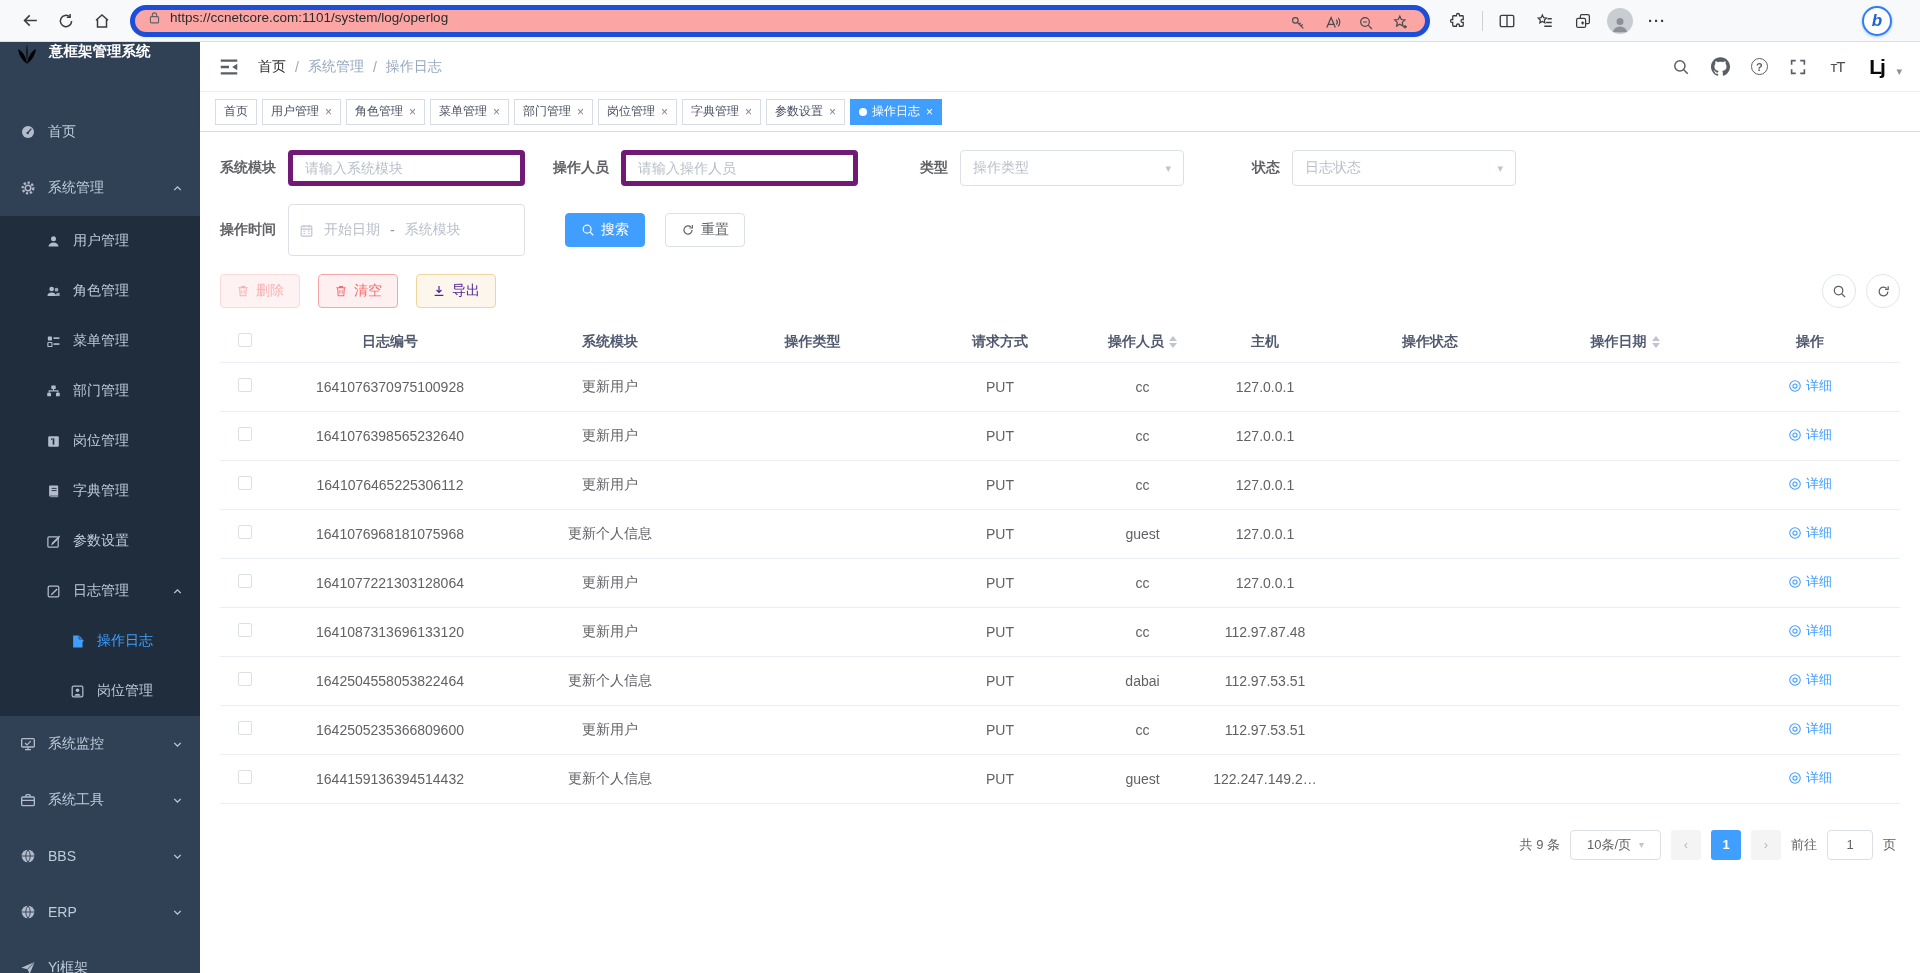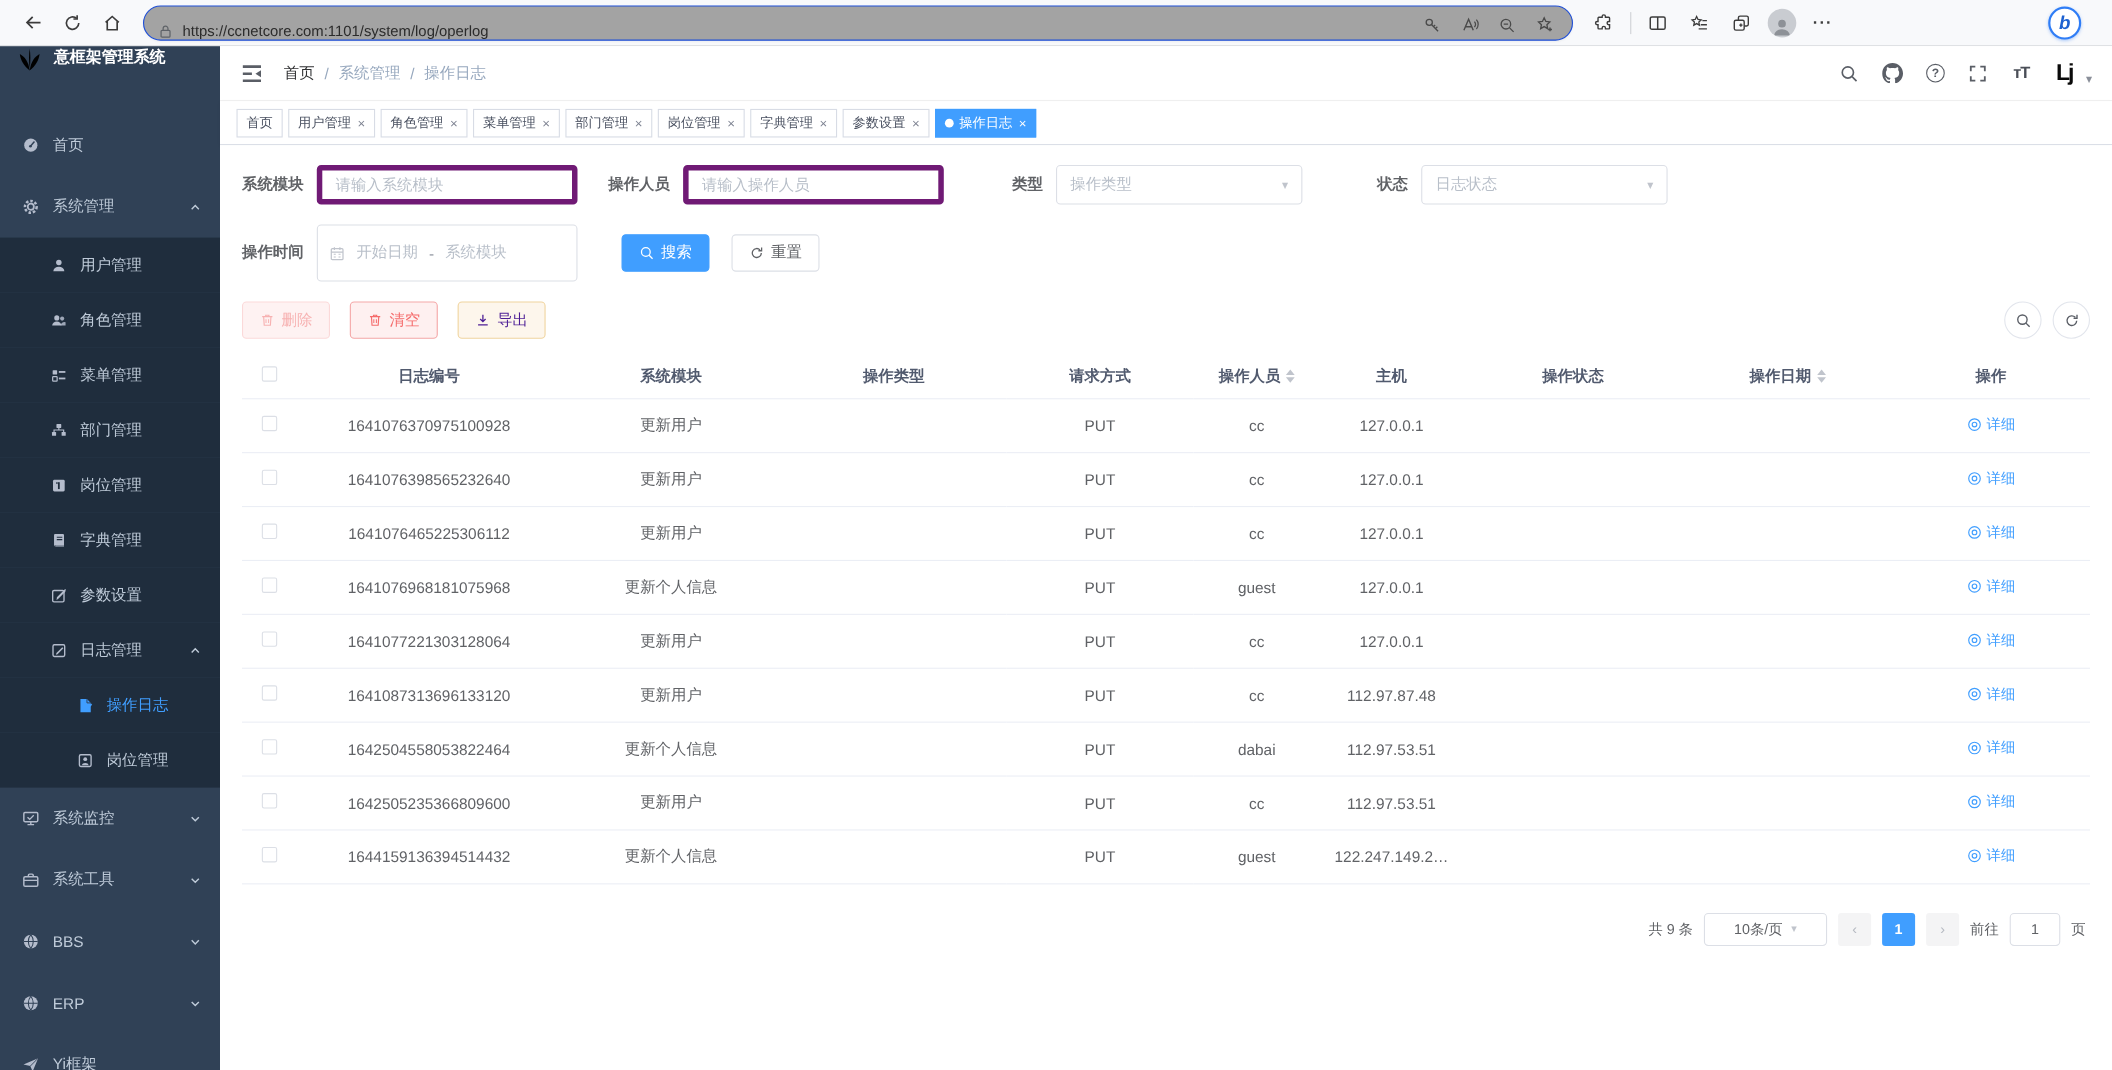--- a/index.html
+++ b/index.html
@@ -2,21 +2,21 @@
 <html><head>
 <meta charset="utf-8">
 <style>
 *{margin:0;padding:0;box-sizing:border-box}
 html,body{width:1920px;height:973px;overflow:hidden}
 body{font-family:"Liberation Sans","DejaVu Sans",sans-serif;background:#fff;color:#303133}
 svg.ic{display:inline-block;vertical-align:middle}
 
 .browser{height:42px;background:#f8f9fb;border-bottom:1px solid #dcdee2;display:flex;align-items:center;padding:0 14px;gap:4px}
 .b-nav{width:32px;height:32px;border-radius:6px;display:flex;align-items:center;justify-content:center;color:#3c3c3c;font-size:18px;cursor:pointer}
-.urlbar{width:1300px;height:32px;margin-left:8px;background:#a3a3a3;border:1px solid #1d4ed8;border-radius:16px;display:flex;align-items:flex-end;padding:0 12px;gap:8px;box-shadow:0 1px 2px rgba(0,0,0,.05)}
+.urlbar{width:1300px;height:32px;margin-left:8px;background:#fca5a5;border:5px solid #1d4ed8;border-radius:16px;display:flex;align-items:flex-start;padding:0 12px;gap:8px;box-shadow:0 1px 2px rgba(0,0,0,.05)}
 .url-text{flex:1;font-size:13.5px;color:#2b2b2b;white-space:nowrap;overflow:hidden}
 .pill-ic{width:26px;height:26px;display:flex;align-items:center;justify-content:center;color:#4a4a4a}
 .b-right{display:flex;align-items:center;gap:10px;margin-left:10px;flex:1}
 .b-right .b-nav{width:28px;height:28px}
 .vdiv{width:1px;height:20px;background:#cfd1d5}
 .avatar-btn{width:26px;height:26px;border-radius:50%;background:#c9ccd1;display:flex;align-items:flex-end;justify-content:center;overflow:hidden}
 .bing-btn{width:30px;height:30px;margin-left:auto;margin-right:14px;border-radius:50%;background:#fff;border:2px solid #2f7df6;color:#1d61d1;font-weight:bold;font-style:italic;font-size:17px;display:flex;align-items:center;justify-content:center;box-shadow:0 1px 3px rgba(47,125,246,.4)}
 
 .app{display:flex;height:931px}
 .sidebar{width:200px;background:#304156;flex-shrink:0;overflow:hidden;color:#bfcbd9}
@@ -32,21 +32,21 @@
 .main{flex:1;display:flex;flex-direction:column;min-width:0}
 
 .topbar{height:50px;display:flex;align-items:center;padding:0 18px;border-bottom:1px solid #f0f0f0;background:#fff}
 .hamburger{width:22px;height:22px;color:#5a5e66;cursor:pointer}
 .crumbs{display:flex;align-items:center;gap:9px;margin-left:18px;font-size:14px}
 .crumb-sep{color:#97a8be}
 .crumb-muted{color:#97a8be}
 .top-icons{margin-left:auto;display:flex;align-items:center;gap:9px}
 .t-ic{width:30px;height:30px;display:flex;align-items:center;justify-content:center;color:#5a5e66;cursor:pointer}
 .help-circle{width:17px;height:17px;border:1.6px solid #5a5e66;border-radius:50%;font-size:11px;display:flex;align-items:center;justify-content:center;font-weight:bold}
-.fontsize-txt{font-size:15px;font-weight:bold;color:#4a4e57;letter-spacing:-1px}
+.fontsize-txt{font-size:15px;font-weight:normal;color:#4a4e57;letter-spacing:-1px}
 .yj-logo{width:30px;height:30px;display:flex;align-items:center;justify-content:center;font-weight:900;font-size:21px;color:#0a0a0a;letter-spacing:-2px}
 .caret-down{color:#8a8f99;font-size:11px;margin-left:-4px;margin-top:10px}
 
 .tabbar{height:40px;background:#fff;border-bottom:1px solid #d8dce5;box-shadow:0 1px 3px rgba(0,0,0,.06);display:flex;align-items:center;gap:5px;padding:0 15px}
 .tag{height:26px;border:1px solid #d8dce5;background:#fff;color:#495060;font-size:12px;display:inline-flex;align-items:center;gap:5px;padding:0 8px;cursor:pointer;white-space:nowrap}
 .tag .x{font-size:12px;color:#7d8291;margin-left:1px}
 .tag-active{background:#409EFF;border-color:#409EFF;color:#fff}
 .tag-active .x{color:#fff}
 .tag-dot{width:8px;height:8px;border-radius:50%;background:#fff;display:inline-block}
 
@@ -73,21 +73,21 @@
 thead th{height:40px;font-size:14px;color:#515a6e;font-weight:bold;border-bottom:1px solid #ebeef5}
 tbody td{height:49px;font-size:14px;color:#606266;border-bottom:1px solid #ebeef5}
 .chk{width:14px;height:14px;border:1px solid #dcdfe6;border-radius:2px;background:#fff;display:inline-block;cursor:pointer}
 .sorters{display:inline-flex;flex-direction:column;gap:2px;margin-left:5px;vertical-align:middle}
 .sorters i{width:0;height:0;border-left:4px solid transparent;border-right:4px solid transparent;display:block}
 .sorters .up{border-bottom:5px solid #c0c4cc}
 .sorters .dn{border-top:5px solid #c0c4cc}
 .detail-link{color:#409EFF;font-size:13px;cursor:pointer;display:inline-flex;align-items:center;gap:4px}
 
 .pager{display:flex;align-items:center;justify-content:flex-end;gap:10px;margin-top:26px;padding-right:4px;font-size:13px;color:#606266}
-.pg-select{width:112px;height:30px;border:1px solid #dcdfe6;border-radius:4px;display:flex;align-items:center;justify-content:center;gap:8px;color:#606266;cursor:pointer}
+.pg-select{width:91px;height:30px;border:1px solid #dcdfe6;border-radius:4px;display:flex;align-items:center;justify-content:center;gap:8px;color:#606266;cursor:pointer}
 .pg-btn{min-width:30px;height:30px;background:#f4f4f5;color:#b6bac2;border-radius:3px;display:flex;align-items:center;justify-content:center;font-size:13px;cursor:pointer}
 .pg-cur{background:#409EFF;color:#fff;font-weight:bold}
 .pg-goto{width:46px;height:30px;border:1px solid #dcdfe6;border-radius:4px;text-align:center;font-size:13px;color:#606266;outline:none}
 </style>
 </head>
 <body>
 
 <svg width="0" height="0" style="position:absolute">
   <symbol id="i-leaf" viewBox="0 0 24 24">
       <path d="M12 22C11 14 7.5 9.5 3 7c.8 6 3.8 11 9 15Z"></path>

